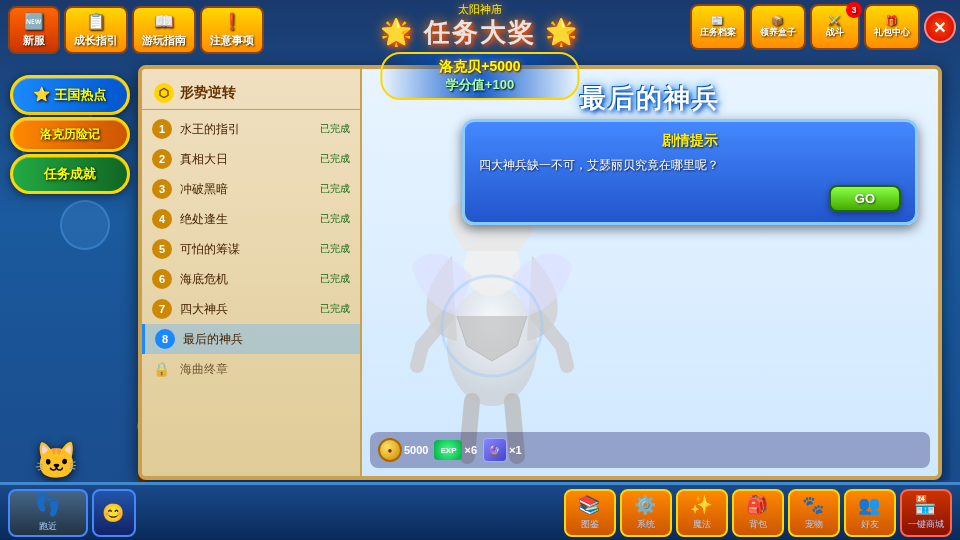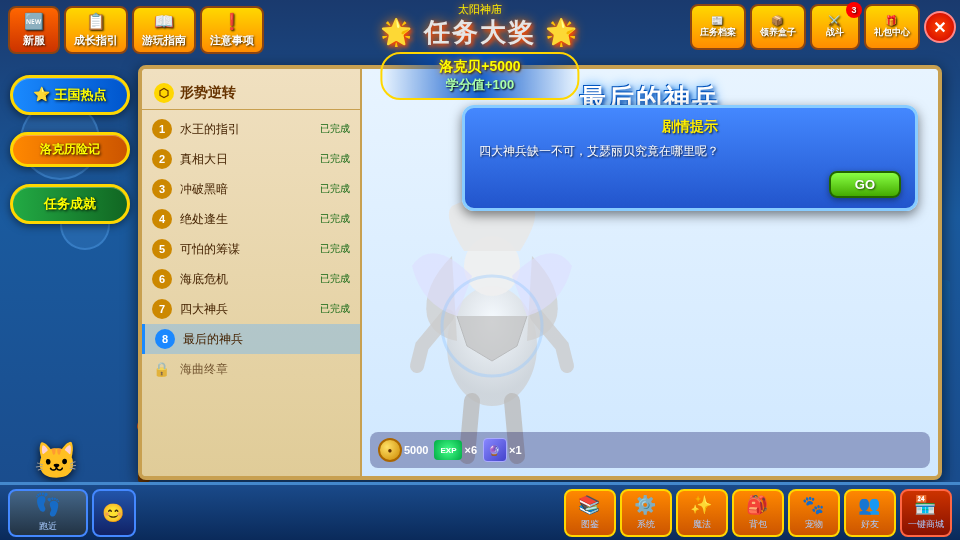--- a/index.html
+++ b/index.html
@@ -151,21 +151,21 @@
       bottom: 60px;
       display: flex;
       gap: 0;
     }
 
     
     .left-sidebar {
       width: 120px;
       display: flex;
       flex-direction: column;
-      gap: 17px;
+      gap: 2px;
       padding-top: 10px;
       z-index: 50;
     }
     .sidebar-btn {
       background: linear-gradient(90deg, #1a8aff, #0055cc);
       border: 3px solid #ffd700;
       border-radius: 20px;
       color: #ffff00;
       font-size: 13px;
       font-weight: bold;
@@ -290,21 +290,21 @@
     }
     .hero-figure {
       position: absolute;
       bottom: 30px;
       left: 30px;
       width: 200px;
       height: 260px;
     }
     .story-tooltip {
       position: absolute;
-      top: 36px;
+      top: 50px;
       right: 20px;
       left: 100px;
       background: linear-gradient(180deg, #4488ff 0%, #2255cc 100%);
       border: 3px solid #88ccff;
       border-radius: 12px;
       padding: 10px 14px;
       color: white;
       font-size: 13px;
       text-shadow: 1px 1px 2px rgba(0,0,0,0.8);
       box-shadow: 0 4px 12px rgba(0,0,0,0.5);

